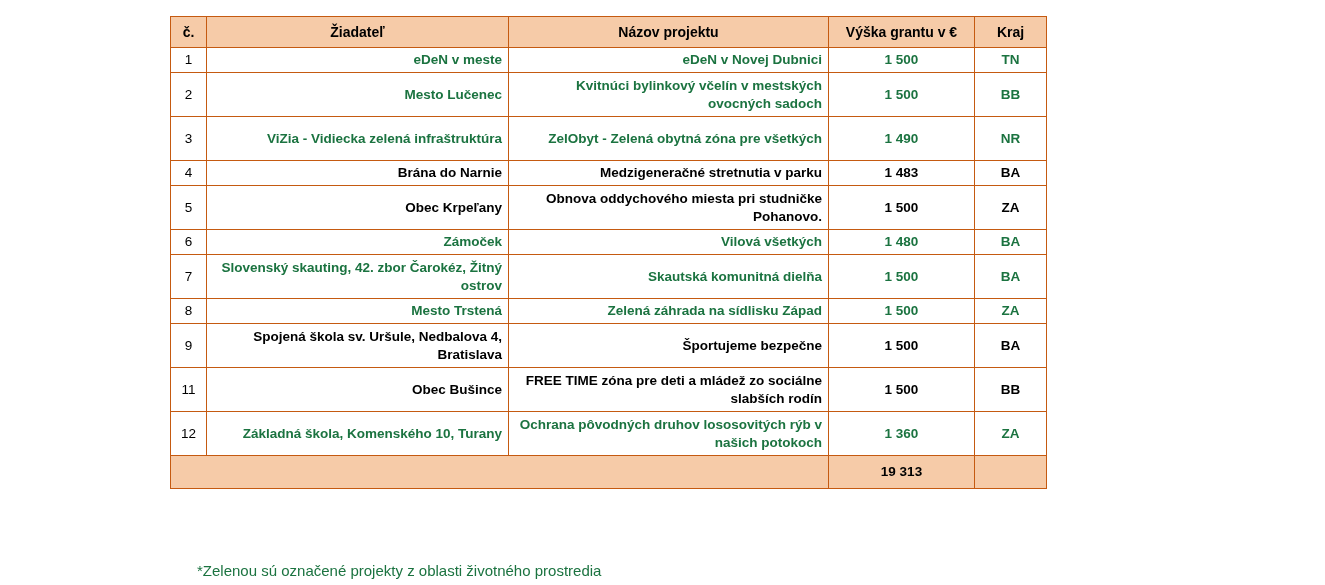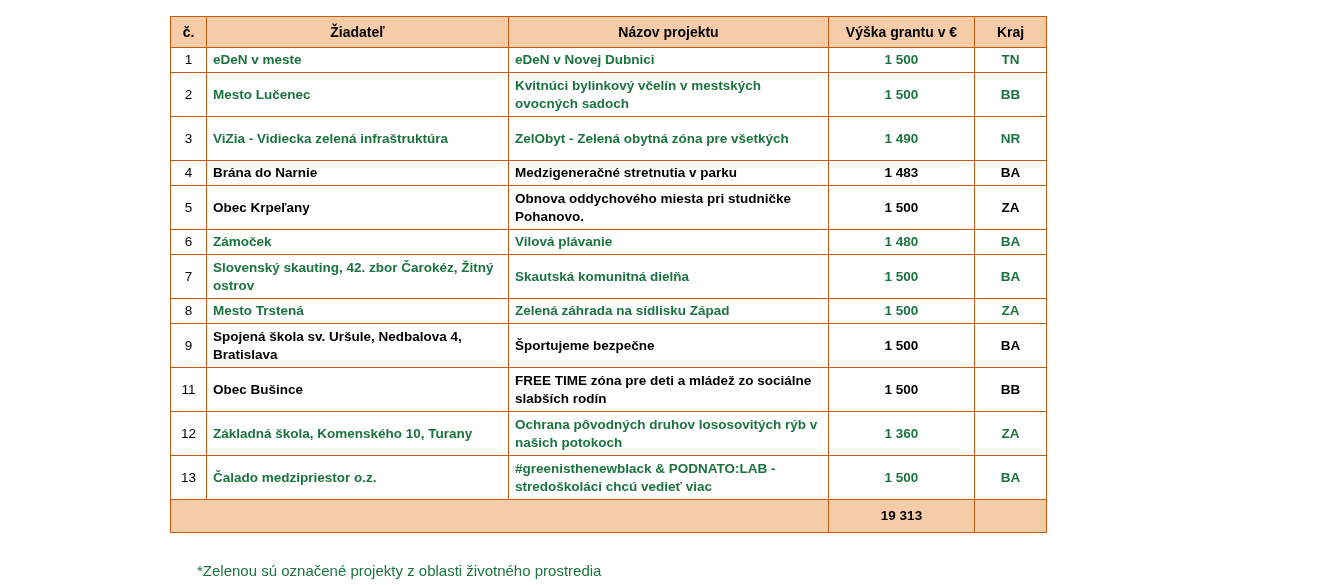--- a/index.html
+++ b/index.html
@@ -52,21 +52,21 @@
   col.c-kraj  { width: 72px; }
 
   td.cell-num {
     text-align: center;
     color: #000000;
     font-weight: normal;
     font-size: 14px;
   }
   td.cell-appl,
   td.cell-proj {
-    text-align: left;
+    text-align: right;
     font-weight: bold;
   }
   td.cell-grant,
   td.cell-kraj {
     text-align: center;
     font-weight: bold;
   }
   tr.row-green td.cell-appl,
   tr.row-green td.cell-proj,
   tr.row-green td.cell-grant,
@@ -166,21 +166,21 @@
       <tr class="row-black r5">
         <td class="cell-num">5</td>
         <td class="cell-appl">Obec Krpeľany</td>
         <td class="cell-proj">Obnova oddychového miesta pri studničke Pohanovo.</td>
         <td class="cell-grant">1 500</td>
         <td class="cell-kraj">ZA</td>
       </tr>
       <tr class="row-green r6">
         <td class="cell-num">6</td>
         <td class="cell-appl">Zámoček</td>
-        <td class="cell-proj">Vilová plávanie</td>
+        <td class="cell-proj">Vilová všetkých</td>
         <td class="cell-grant">1 480</td>
         <td class="cell-kraj">BA</td>
       </tr>
       <tr class="row-green r7">
         <td class="cell-num">7</td>
         <td class="cell-appl">Slovenský skauting, 42. zbor Čarokéz, Žitný ostrov</td>
         <td class="cell-proj">Skautská komunitná dielňa</td>
         <td class="cell-grant">1 500</td>
         <td class="cell-kraj">BA</td>
       </tr>
@@ -205,27 +205,20 @@
         <td class="cell-grant">1 500</td>
         <td class="cell-kraj">BB</td>
       </tr>
       <tr class="row-green r12">
         <td class="cell-num">12</td>
         <td class="cell-appl">Základná škola, Komenského 10, Turany</td>
         <td class="cell-proj">Ochrana pôvodných druhov  lososovitých rýb v našich potokoch</td>
         <td class="cell-grant">1 360</td>
         <td class="cell-kraj">ZA</td>
       </tr>
-      <tr class="row-green r13">
-        <td class="cell-num">13</td>
-        <td class="cell-appl">Čalado medzipriestor o.z.</td>
-        <td class="cell-proj">#greenisthenewblack &amp; PODNATO:LAB - stredoškoláci chcú vedieť viac</td>
-        <td class="cell-grant">1 500</td>
-        <td class="cell-kraj">BA</td>
-      </tr>
       <tr class="total-row">
         <td class="total-blank-left" colspan="3"></td>
         <td>19 313</td>
         <td class="total-blank-right"></td>
       </tr>
     </tbody>
   </table>
 </div>
 
 <div class="footnote">*Zelenou sú označené projekty z oblasti životného prostredia</div>

